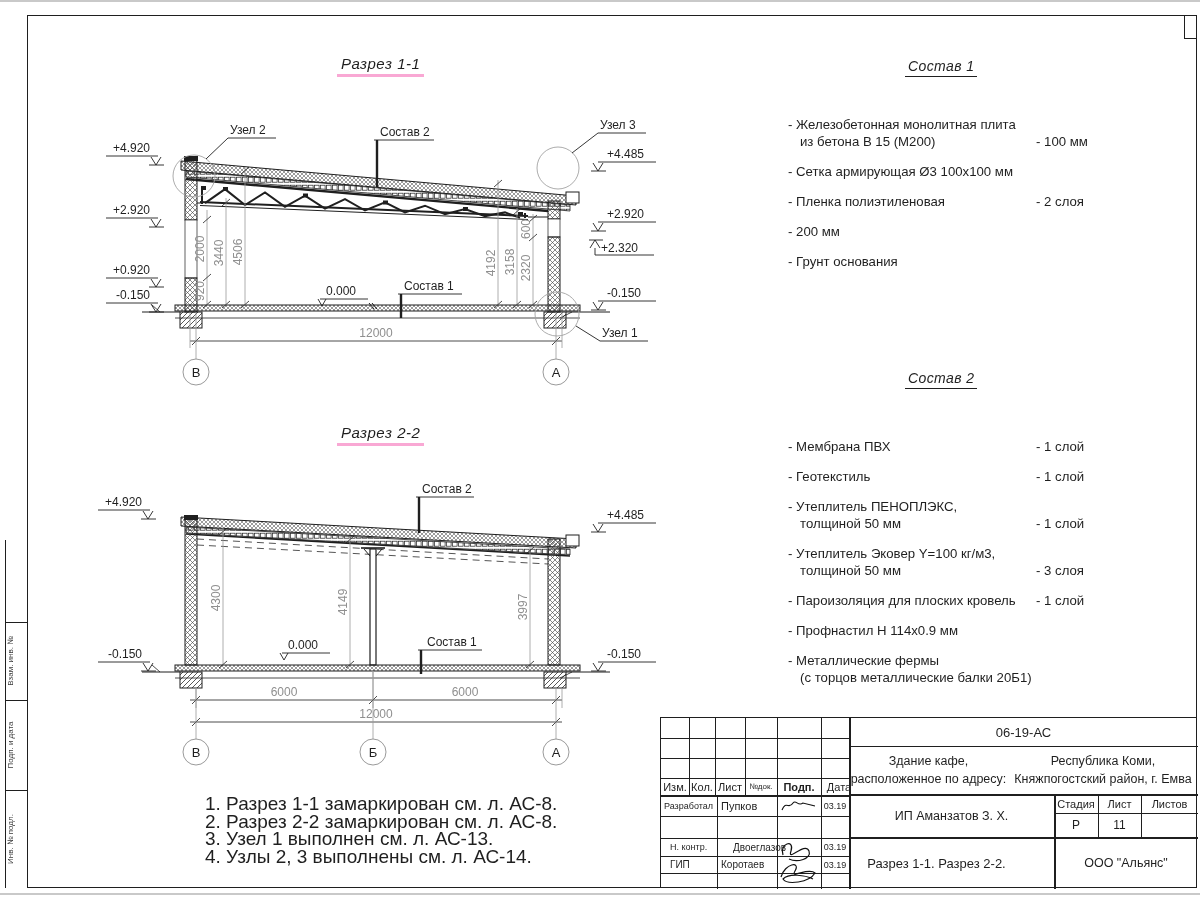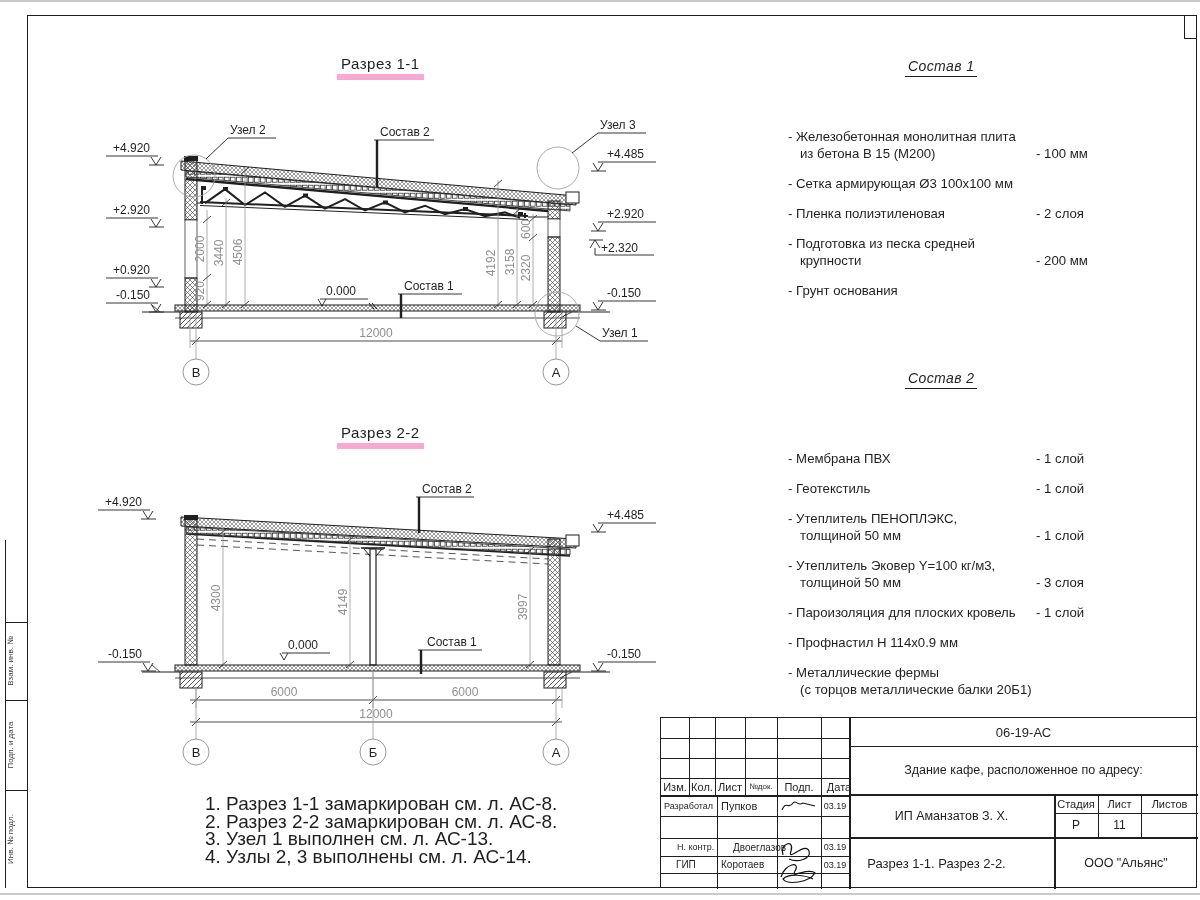--- a/index.html
+++ b/index.html
@@ -8,28 +8,28 @@
     background:#ffffff;
     font-family:"Liberation Sans", sans-serif;
     color:#1f1f1f;
   }
   .abs{position:absolute;}
   .edge{background:#c9c9c9;}
   .frame{
     border:1.6px solid #1f1f1f;
   }
   .sec-title{
-    font-size:15px;letter-spacing:.5px;
-    border-bottom:6px solid #f9a8d4;padding:0 4px 2px 4px;white-space:nowrap;
+    font-style:italic;font-size:15px;letter-spacing:.5px;
+    border-bottom:3px solid #f9a8d4;padding:0 4px 2px 4px;white-space:nowrap;
   }
   .comp-title{
     font-style:italic;font-size:14px;letter-spacing:.4px;
     border-bottom:1px solid #1f1f1f;padding:0 3px 2px 3px;white-space:nowrap;
   }
-  .comp-list{width:335px;font-size:13.2px;line-height:17px;margin-top:12px;}
+  .comp-list{width:335px;font-size:13.2px;line-height:17px;}
   .comp-item{display:flex;margin-bottom:13px;}
   .ci-lines{width:248px;}
   .ci-l2{padding-left:12px;}
   .ci-val{width:87px;white-space:nowrap;}
   .v-top{align-self:flex-start;}
   .v-bottom{align-self:flex-end;}
   .notes{font-size:19px;line-height:17.5px;white-space:nowrap;}
   
   .tb{border:1.6px solid #1f1f1f;}
   .tb .cell{position:absolute;box-sizing:border-box;display:flex;align-items:center;justify-content:center;text-align:center;overflow:hidden;}
@@ -396,24 +396,20 @@
         <div>- Сетка армирующая Ø3 100х100 мм</div>
       </div>
   </div>
   <div class="comp-item">
     <div class="ci-lines">
         <div>- Пленка полиэтиленовая</div>
       </div>
     <div class="ci-val v-top">-  2 слоя</div>
   </div>
   <div class="comp-item">
-    <div class="ci-lines">
-        <div>- Подготовка из песка средней</div>
-        <div class="ci-l2">крупности</div>
-      </div>
     <div class="ci-val v-bottom">- 200 мм</div>
   </div>
   <div class="comp-item">
     <div class="ci-lines">
         <div>- Грунт основания</div>
       </div>
   </div>
 </div>
 
 <div class="abs comp-list" style="left:788px;top:438px;">
@@ -492,46 +488,47 @@
   <div class="ln" style="left:0;top:155px;width:188px;height:1px;"></div>
   <div class="ln" style="left:188px;top:28px;width:349px;height:1px;"></div>
   <div class="ln" style="left:188px;top:76px;width:349px;height:1.5px;"></div>
   <div class="ln" style="left:393px;top:95px;width:144px;height:1px;"></div>
   <div class="ln" style="left:188px;top:119px;width:349px;height:1.5px;"></div>
 
   <div class="cell hdr" style="left:0;top:60px;width:28px;height:17px;">Изм.</div>
   <div class="cell hdr" style="left:28px;top:60px;width:26px;height:17px;">Кол.</div>
   <div class="cell hdr" style="left:54px;top:60px;width:30px;height:17px;">Лист</div>
   <div class="cell" style="left:84px;top:60px;width:32px;height:17px;font-size:8px;">№док.</div>
-  <div class="cell hdr" style="left:116px;top:60px;width:44px;height:17px;">Подп.</div>
+  <div class="cell hdr" style="left:116px;top:60px;width:44px;height:17px;font-weight:bold;">Подп.</div>
   <div class="cell hdr" style="left:160px;top:60px;width:28px;height:17px;padding-left:8px;">Дата</div>
 
   <div class="cell small" style="left:1px;top:77px;width:55px;height:21px;justify-content:flex-start;padding-left:2px;">Разработал</div>
   <div class="cell" style="left:57px;top:77px;width:59px;height:21px;font-size:11px;justify-content:flex-start;padding-left:3px;">Пупков</div>
   <div class="cell small" style="left:160px;top:77px;width:28px;height:21px;">03.19</div>
 
-  <div class="cell small" style="left:1px;top:120px;width:55px;height:18px;justify-content:flex-start;padding-left:15px;">Н. контр.</div>
+  <div class="cell small" style="left:1px;top:120px;width:55px;height:18px;justify-content:flex-start;padding-left:8px;">Н. контр.</div>
   <div class="cell" style="left:69px;top:120px;width:59px;height:18px;font-size:10px;justify-content:flex-start;padding-left:3px;">Двоеглазов</div>
   <div class="cell small" style="left:160px;top:120px;width:28px;height:18px;">03.19</div>
 
-  <div class="cell" style="left:1px;top:138px;width:55px;height:17px;font-size:10px;justify-content:flex-start;padding-left:14px;">ГИП</div>
+  <div class="cell" style="left:1px;top:138px;width:55px;height:17px;font-size:10px;justify-content:flex-start;padding-left:8px;">ГИП</div>
   <div class="cell" style="left:57px;top:138px;width:59px;height:17px;font-size:10px;justify-content:flex-start;padding-left:3px;">Коротаев</div>
   <div class="cell small" style="left:160px;top:138px;width:28px;height:17px;">03.19</div>
 
   <svg class="abs" style="left:118px;top:79px;" width="40" height="18" viewBox="0 0 40 18">
     <path d="M3,13 C7,3 10,13 14,6 C17,2 19,10 24,6 L36,9" fill="none" stroke="#111" stroke-width="1.1"></path>
   </svg>
   <svg class="abs" style="left:114px;top:119px;" width="46" height="50" viewBox="0 0 46 50">
     <path d="M8,18 C4,6 20,2 16,14 C12,26 30,4 34,14 C37,22 22,26 14,22" fill="none" stroke="#111" stroke-width="1.2"></path>
     <path d="M6,40 C10,26 26,24 20,34 C15,42 34,30 40,36 C34,46 12,48 8,42 C14,36 30,38 38,42" fill="none" stroke="#111" stroke-width="1.2"></path>
   </svg>
 
   <div class="cell" style="left:188px;top:0;width:349px;height:28px;font-size:13px;">06-19-АС</div>
   <div class="cell" style="left:188px;top:28px;width:349px;height:48px;flex-direction:row;font-size:12.5px;line-height:18px;">
     <div>Здание кафе, расположенное по адресу:</div>
+    <div>Республика Коми, Княжпогостский район, г. Емва</div>
   </div>
   <div class="cell" style="left:188px;top:76px;width:205px;height:43px;font-size:12.5px;">ИП Аманзатов З. Х.</div>
   <div class="cell" style="left:188px;top:119px;width:175px;height:52px;font-size:13px;">Разрез 1-1. Разрез 2-2.</div>
   <div class="cell hdr" style="left:393px;top:76px;width:44px;height:19px;">Стадия</div>
   <div class="cell hdr" style="left:437px;top:76px;width:43px;height:19px;">Лист</div>
   <div class="cell hdr" style="left:480px;top:76px;width:57px;height:19px;">Листов</div>
   <div class="cell" style="left:393px;top:95px;width:44px;height:24px;font-size:12px;">Р</div>
   <div class="cell" style="left:437px;top:95px;width:43px;height:24px;font-size:12px;">11</div>
   <div class="cell" style="left:480px;top:95px;width:57px;height:24px;font-size:12px;"></div>
   <div class="cell" style="left:393px;top:119px;width:144px;height:52px;font-size:12.5px;">ООО "Альянс"</div>

